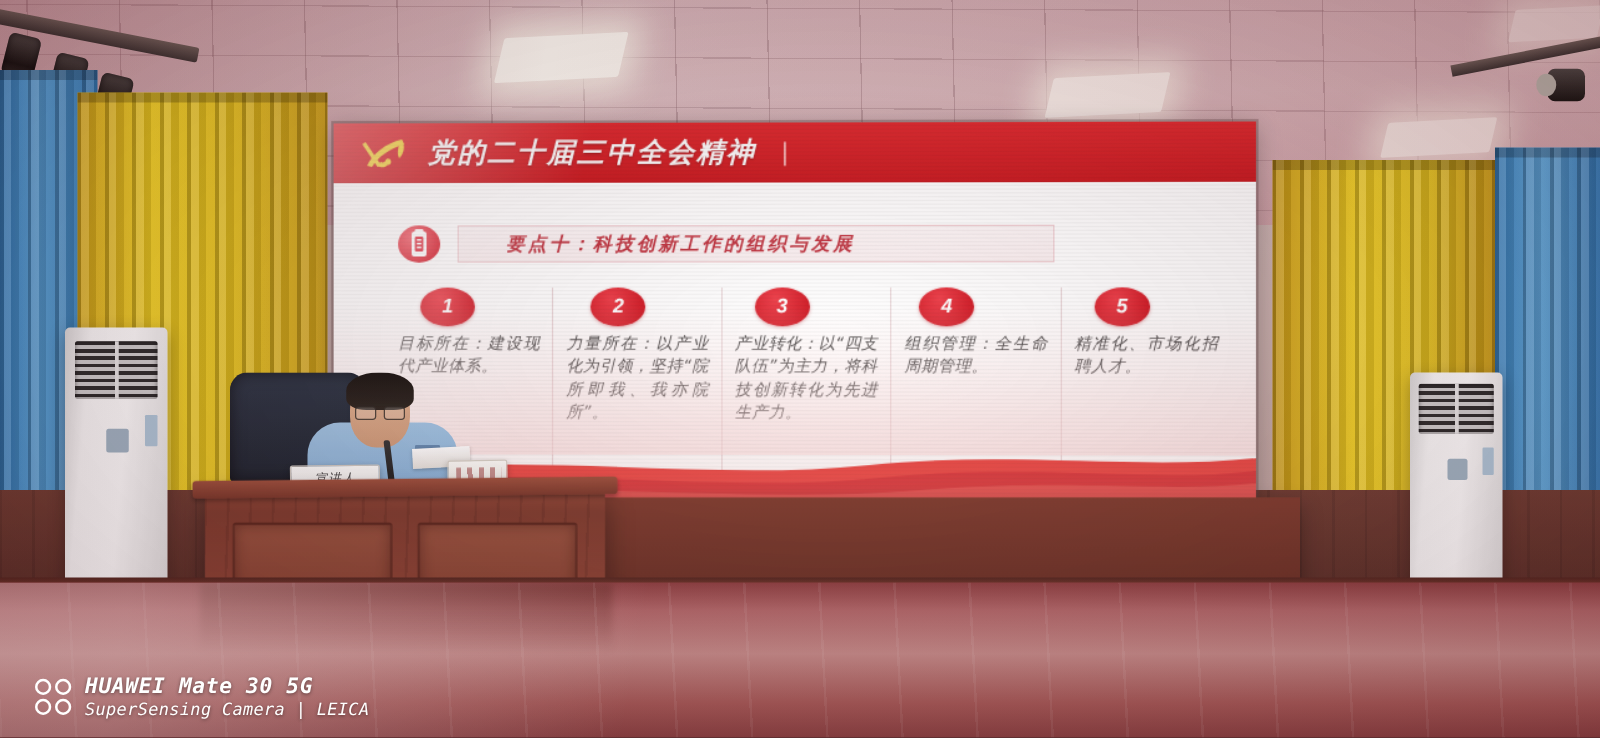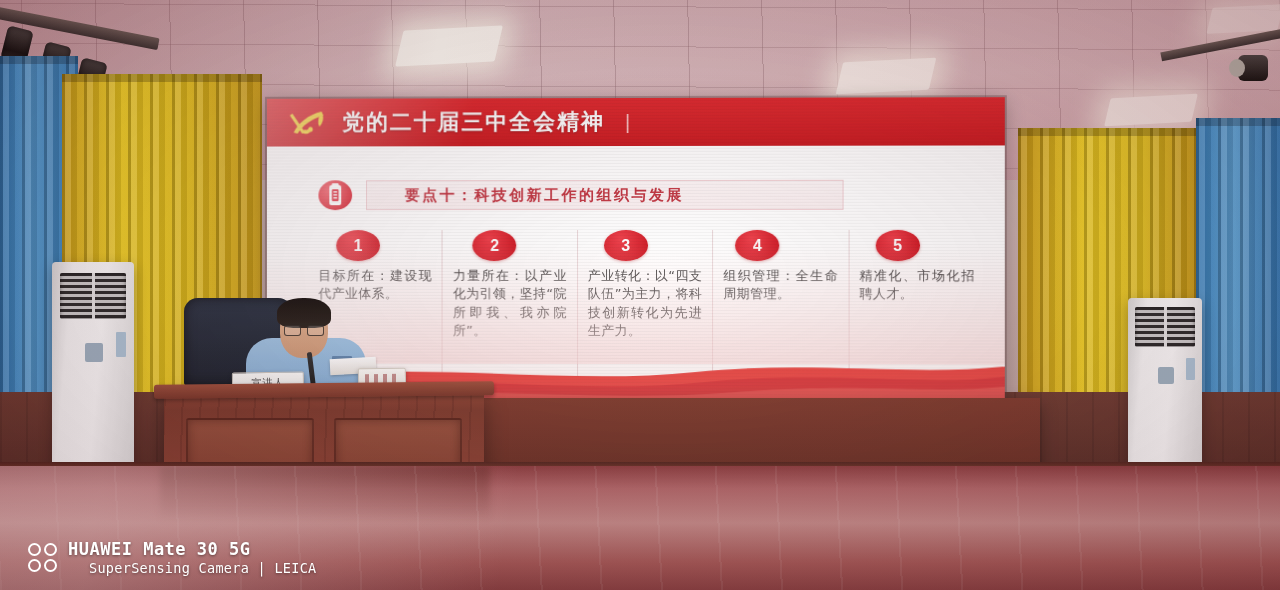--- a/index.html
+++ b/index.html
@@ -1,20 +1,21 @@
 <!DOCTYPE html>
 <html><head>
 <meta charset="utf-8">
 <style>
   html,body{margin:0;padding:0;background:#000;}
   *{box-sizing:border-box;}
   .stage-photo{
     position:relative;width:1280px;height:590px;overflow:hidden;
     font-family:"Liberation Sans","DejaVu Sans",sans-serif;
     background:#8d4a52;
+    font-style:italic;
   }
 
   
   .ceiling{
     position:absolute;left:0;top:0;width:1280px;height:180px;
     background:linear-gradient(180deg,#d8b9bd 0%,#dcc0c3 40%,#cfa9ae 100%);
     overflow:hidden;
   }
   .ceiling-grid{
     position:absolute;left:-120px;top:-90px;width:1560px;height:330px;
@@ -373,21 +374,20 @@
   .wm-lines{display:flex;flex-direction:column;gap:1px;}
   .wm-l1{
     color:#fff;font-size:17px;font-weight:bold;letter-spacing:.5px;
     font-family:"DejaVu Sans Mono","Liberation Mono",monospace;
     text-shadow:0 1px 3px rgba(0,0,0,.45);
   }
   .wm-l2{
     color:#fff;font-size:13.5px;letter-spacing:.3px;
     font-family:"DejaVu Sans Mono","Liberation Mono",monospace;
     text-shadow:0 1px 3px rgba(0,0,0,.45);
-    margin-left:21px;
   }
 
   
   .photo-tint{
     position:absolute;inset:0;pointer-events:none;z-index:35;
     background:
       radial-gradient(ellipse at 52% 46%, rgba(255,255,255,.05) 0%, rgba(60,10,20,.22) 100%);
   }
 </style>
 </head>

